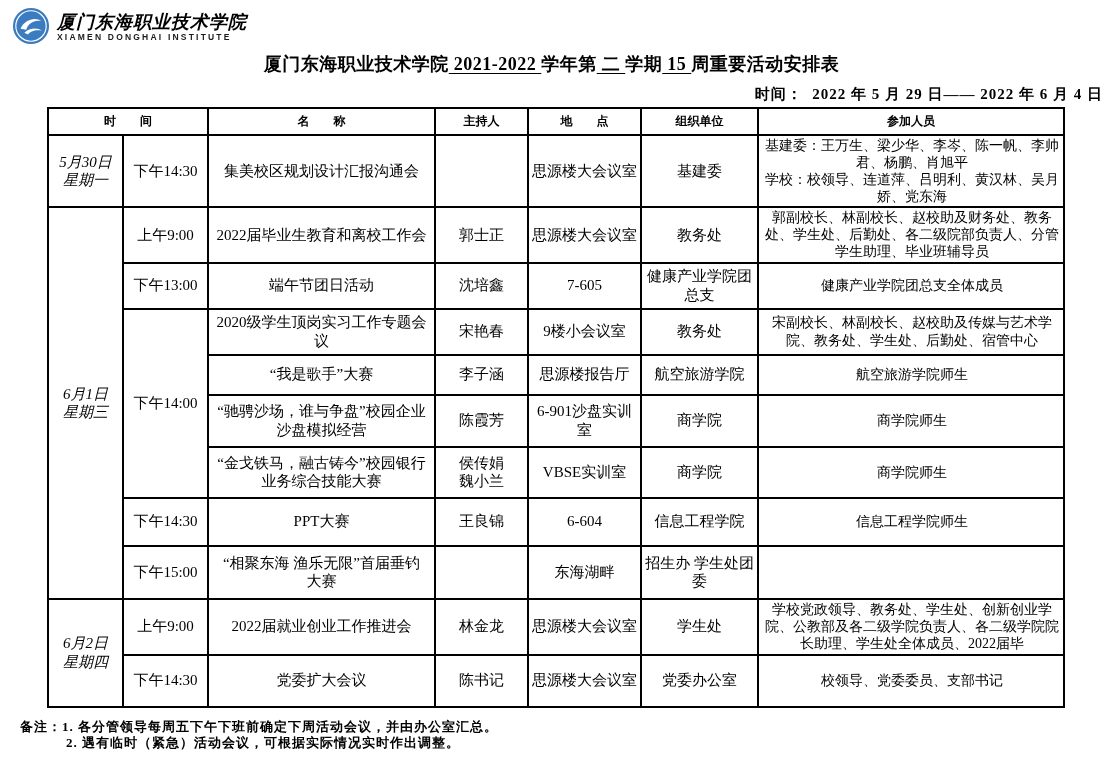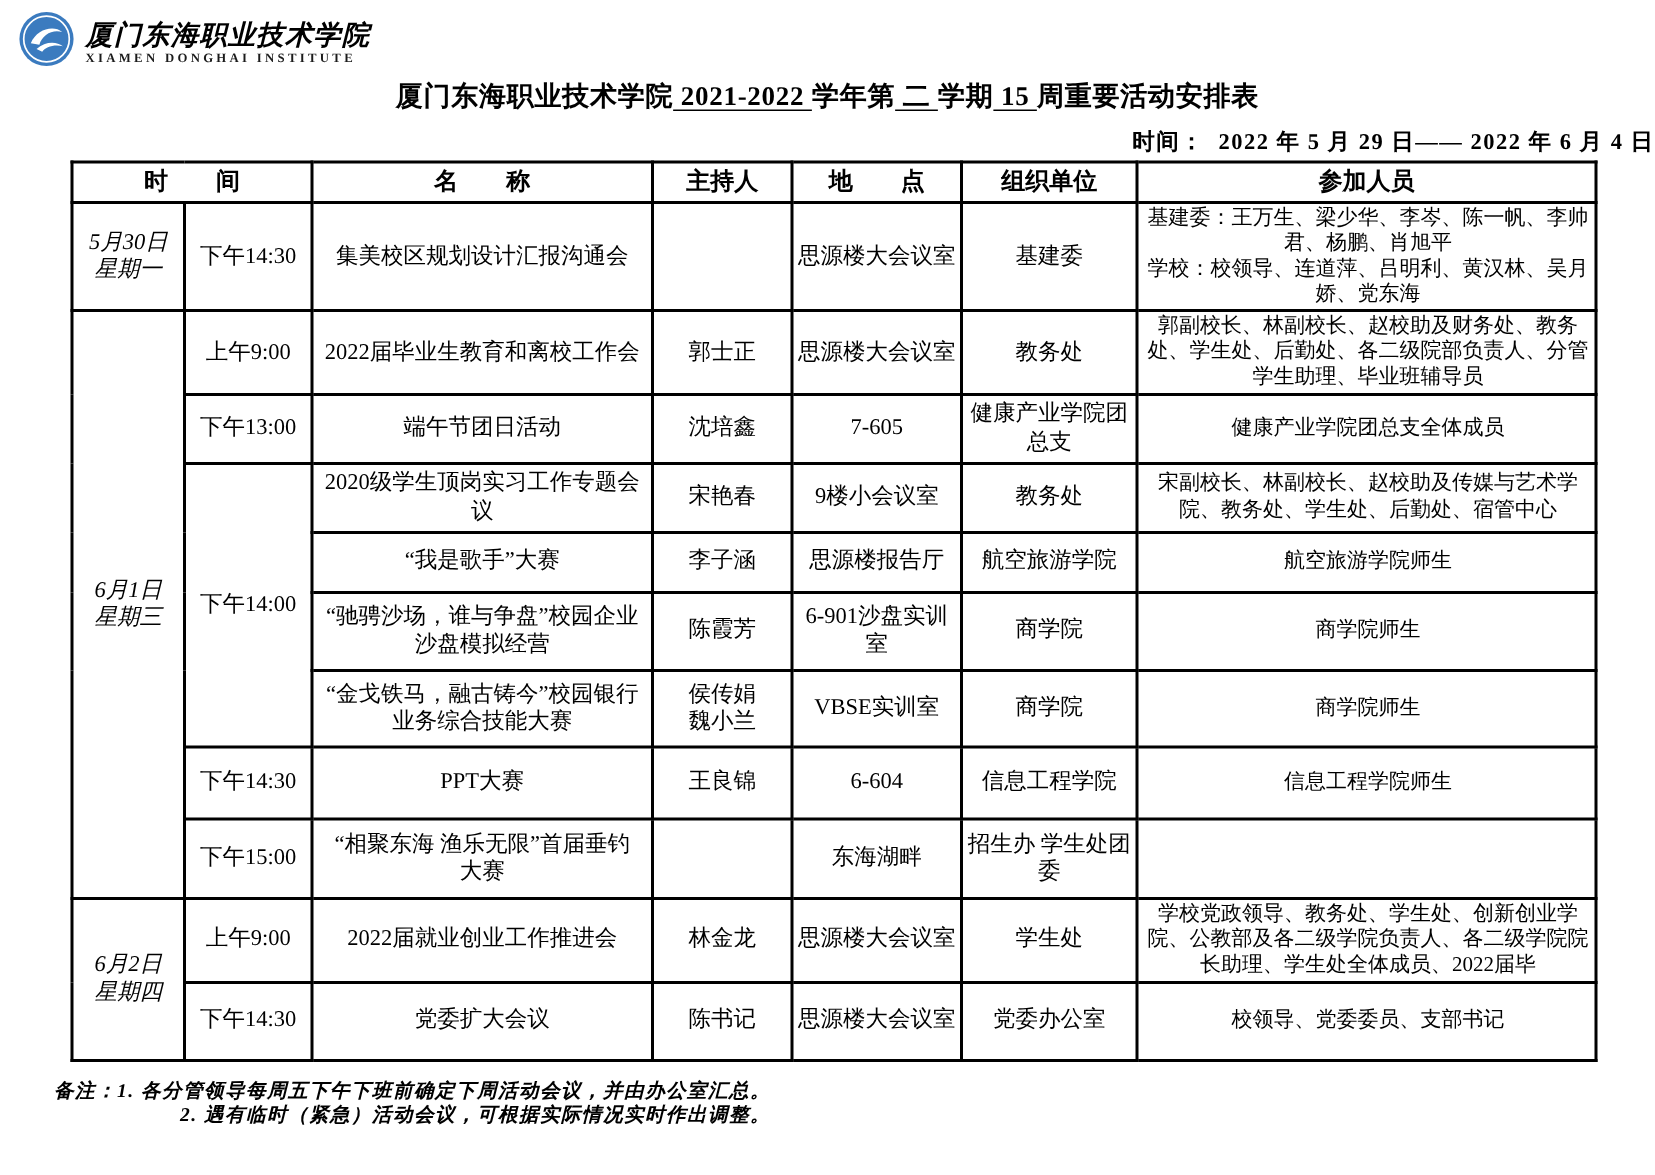--- a/index.html
+++ b/index.html
@@ -25,21 +25,21 @@
     font-size: 18px;
     font-weight: bold;
     font-style: italic;
     letter-spacing: 1px;
   }
   .logo-en {
     font-size: 8.5px;
     font-weight: bold;
     letter-spacing: 2.2px;
     color: #1b1b1b;
-    font-family: Liberation Serif, serif;
+    font-family: Liberation Sans, sans-serif;
   }
   .title {
     position: absolute;
     top: 52px;
     left: 0;
     width: 100%;
     text-align: center;
     font-size: 18px;
     font-weight: bold;
     letter-spacing: 0.5px;
@@ -64,48 +64,46 @@
     table-layout: fixed;
     border: 2px solid #000;
   }
   th, td {
     border: 2px solid #000;
     vertical-align: middle;
     overflow: hidden;
   }
   th {
     height: 27px;
-    font-size: 16px;
+    font-size: 12px;
     font-weight: bold;
     text-align: center;
     font-family: "Liberation Sans", "DejaVu Sans", sans-serif;
   }
   td {
     font-size: 15px;
     text-align: center;
     white-space: pre-line;
     line-height: 1.22;
     padding: 1px 3px;
   }
   td.part {
     text-align: center;
     font-size: 14px;
     padding: 1px 2px 1px 4px;
   }
   td.date { font-size: 15px; font-style: italic; }
   .notes {
     position: absolute;
-    left: 36px;
+    left: 20px;
     top: 719px;
     font-size: 13px;
-    font-style: italic;
     font-weight: bold;
     letter-spacing: 1px;
     line-height: 1.2;
-    text-align: right;
   }
   .note2 { margin-left: 46px; }
 </style>
 </head>
 <body>
 
 <div class="logo">
   <span>
     <svg width="38" height="38" viewBox="0 0 40 40">
       <circle cx="20" cy="20" r="19" fill="#3b7bbf"></circle>

